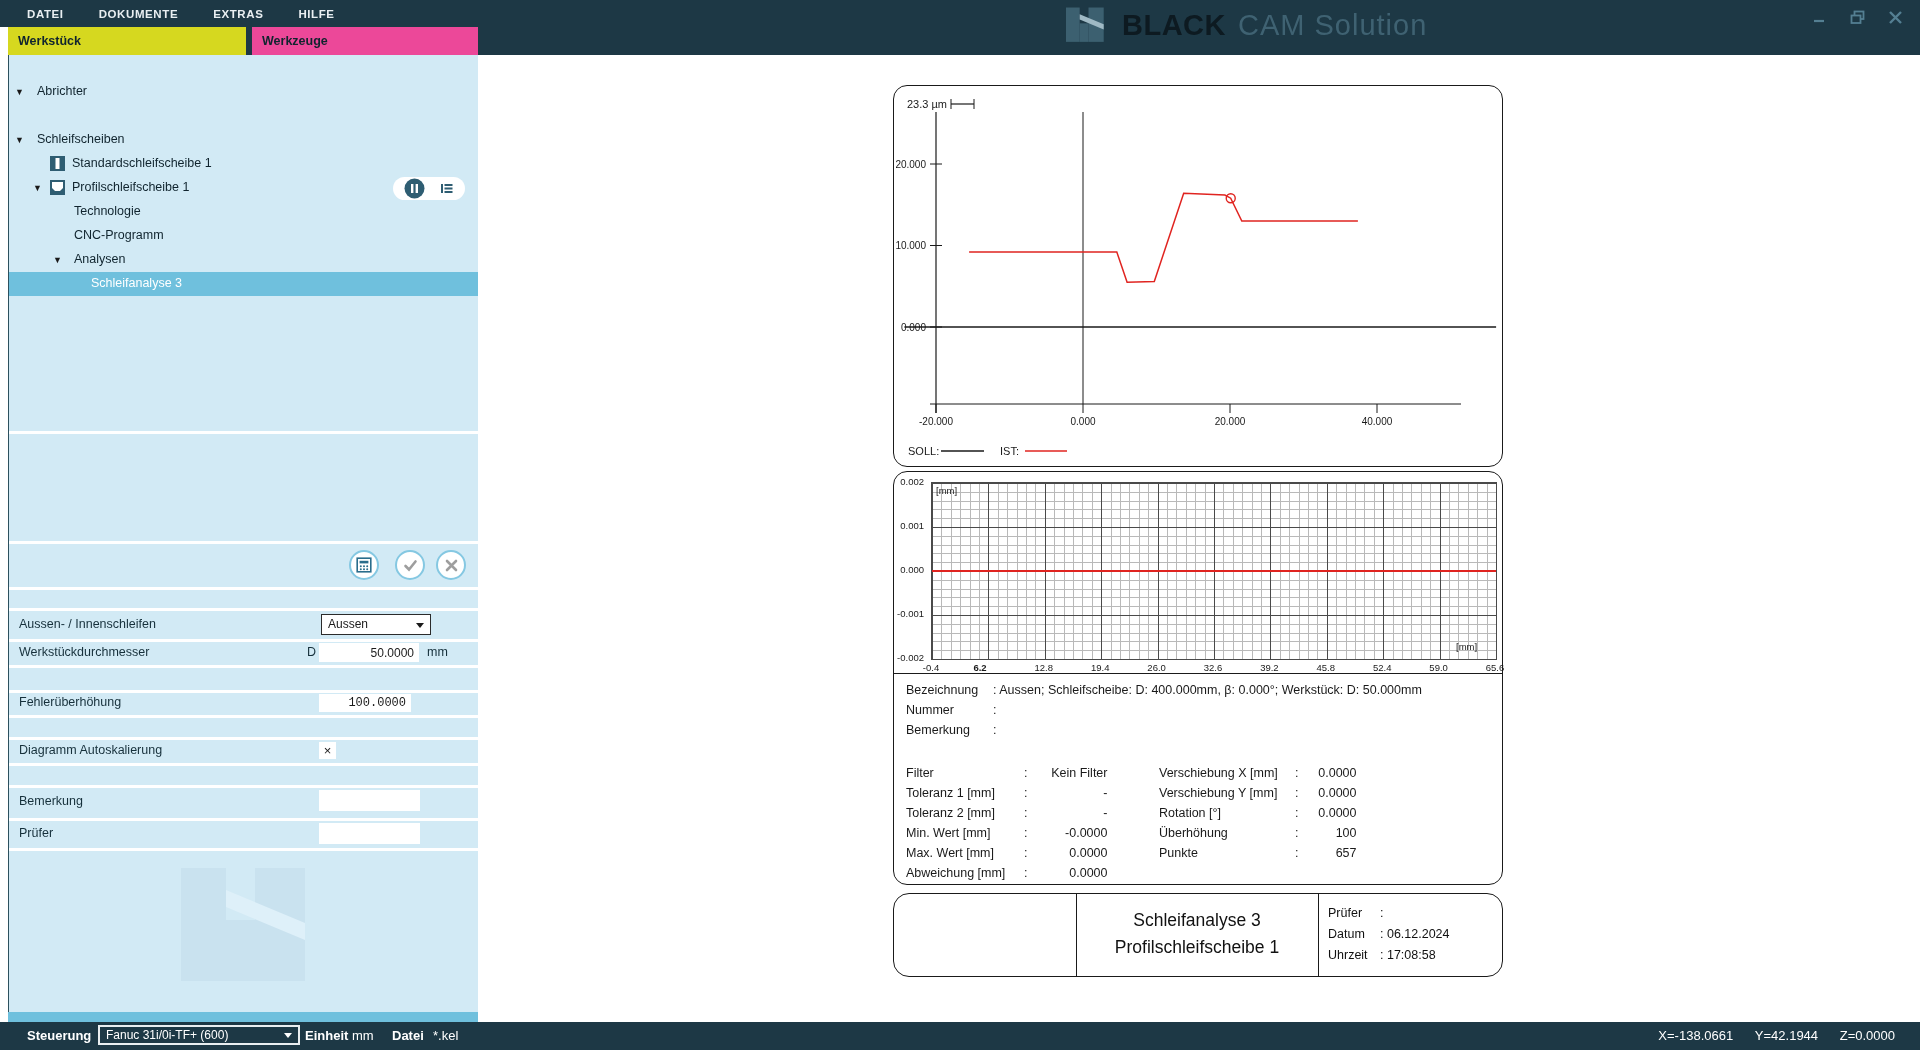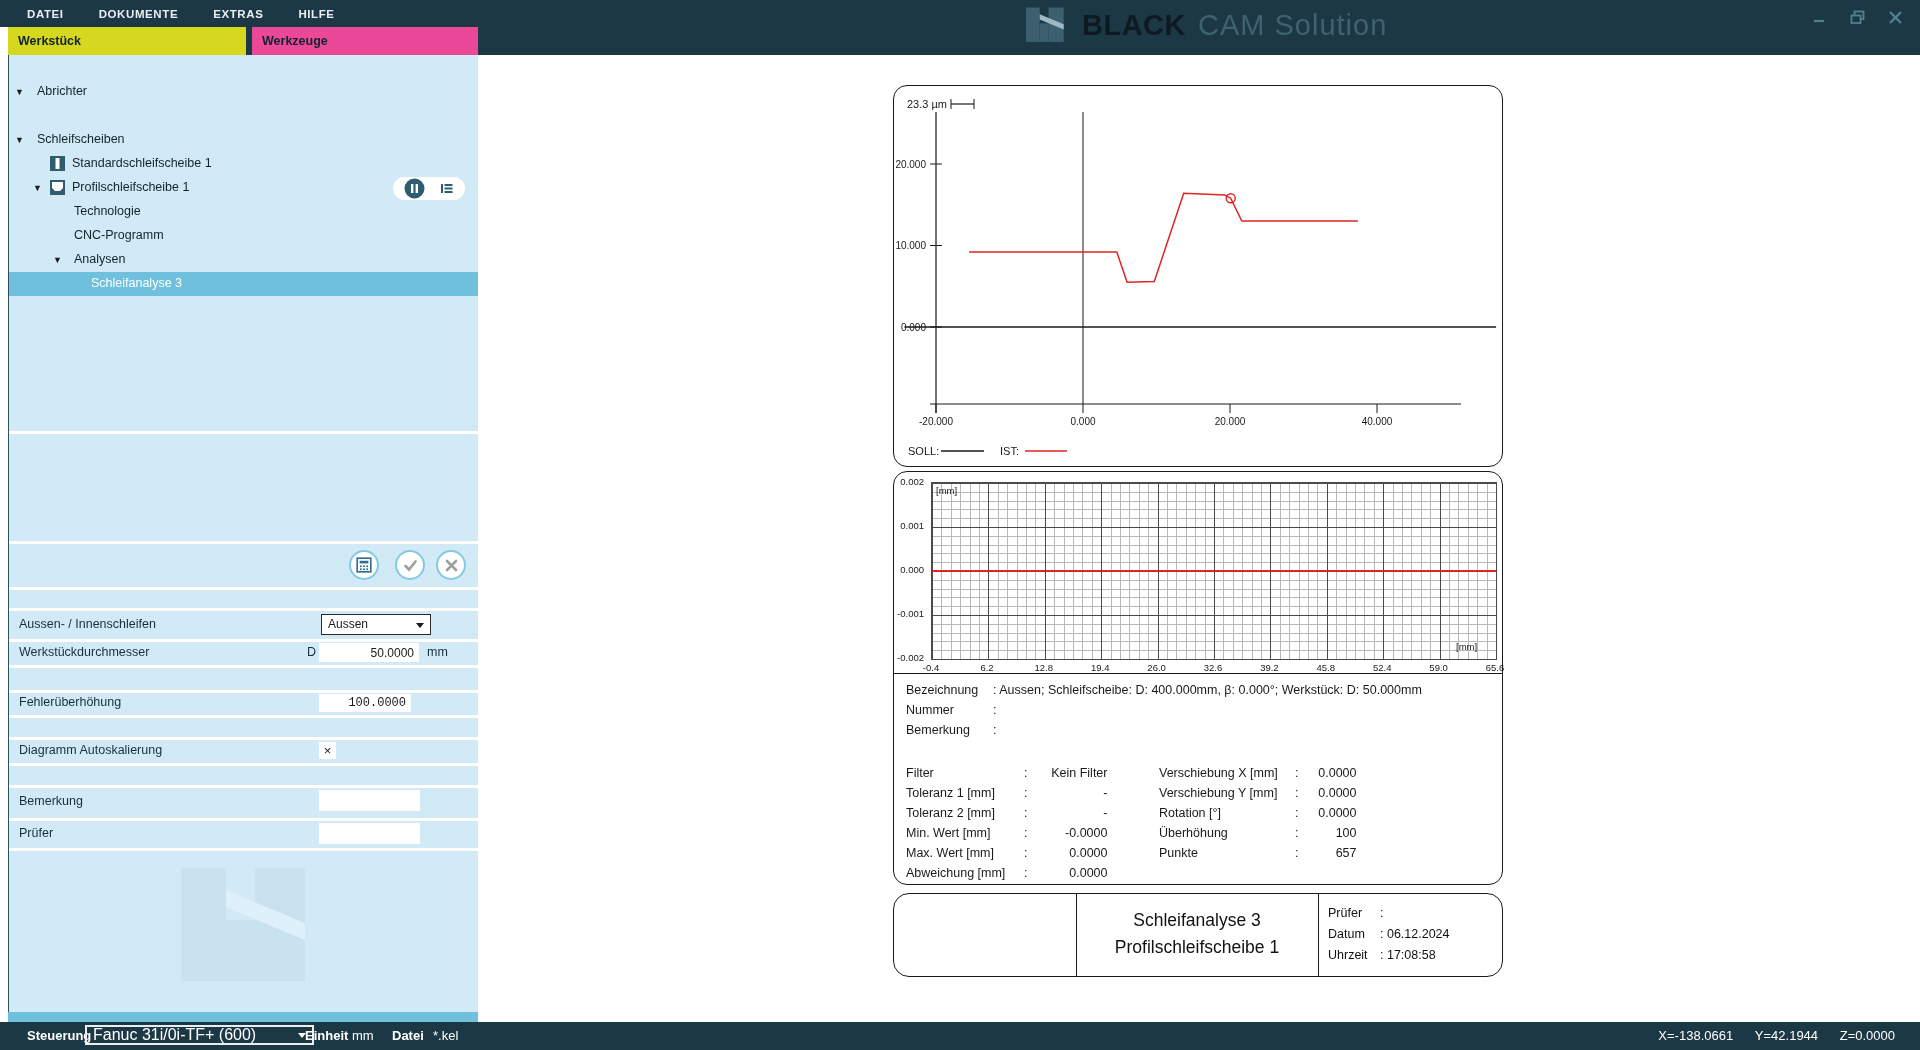--- a/index.html
+++ b/index.html
@@ -4,21 +4,21 @@
 <style>
   html,body{margin:0;padding:0;background:#ffffff;}
   .app{position:relative;width:1920px;height:1050px;overflow:hidden;
        font-family:"Liberation Sans",sans-serif;background:#ffffff;}
 
   
   .header{position:absolute;left:0;top:0;width:1920px;height:55px;background:#1d3845;}
   .menubar{position:absolute;left:27px;top:0;height:27px;display:flex;gap:35px;align-items:center;}
   .menu-item{color:#e9eff2;font-size:11.5px;font-weight:bold;letter-spacing:0.6px;cursor:default;}
   .corner-white{position:absolute;left:0;top:27px;width:8px;height:28px;background:#ffffff;}
-  .brand{position:absolute;left:1026px;top:6px;display:flex;align-items:center;}
+  .brand{position:absolute;left:1066px;top:6px;display:flex;align-items:center;}
   .brand-bold{margin-left:18px;font-size:29px;font-weight:bold;color:#0d1a21;letter-spacing:0.5px;}
   .brand-light{margin-left:12px;font-size:29px;color:#3f6272;letter-spacing:1px;}
   .wincontrols{position:absolute;right:14px;top:6px;display:flex;gap:16px;align-items:center;}
   .winbtn{width:22px;height:22px;display:flex;align-items:center;justify-content:center;cursor:default;}
 
   
   .tab{position:absolute;top:27px;height:28px;line-height:28px;padding-left:10px;
        font-size:12.5px;font-weight:bold;color:#10242e;box-sizing:border-box;cursor:default;}
   .tab-werkstueck{left:8px;width:238px;background:#d6d81f;}
   .tab-werkzeuge{left:252px;width:226px;background:#ec4899;}
@@ -90,22 +90,22 @@
   .tb-div{position:absolute;top:0;bottom:0;width:1px;background:#1a1a1a;}
   .tb-center{position:absolute;left:182px;width:242px;top:13px;text-align:center;font-size:17.5px;color:#111;line-height:27px;}
   .tb-right{position:absolute;left:434px;top:9px;font-size:12.5px;color:#111;}
   .tb-right div{line-height:21px;}
   .tb-lbl{display:inline-block;width:52px;}
 
   
   .statusbar{position:absolute;left:0;top:1022px;width:1920px;height:28px;background:#1d3845;color:#ffffff;}
   .sb-label{position:absolute;top:0;line-height:28px;font-size:13px;font-weight:bold;}
   .sb-value{position:absolute;top:0;line-height:28px;font-size:13px;}
-  .sb-select{position:absolute;left:85px;top:3px;width:229px;height:20px;border:2px solid #e9eef0;box-sizing:border-box;
-             font-size:16px;line-height:16px;padding-left:6px;color:#ffffff;cursor:default;}
+  .sb-select{position:absolute;left:98px;top:3px;width:202px;height:20px;border:2px solid #e9eef0;box-sizing:border-box;
+             font-size:12px;line-height:16px;padding-left:6px;color:#ffffff;cursor:default;}
   .sb-select .arr{position:absolute;right:6px;top:6px;width:0;height:0;border-left:4px solid transparent;
              border-right:4px solid transparent;border-top:5px solid #ffffff;}
   .sb-coords{position:absolute;right:25px;top:0;line-height:28px;font-size:13px;}
   .sb-coords span{margin-left:18px;}
 </style>
 </head>
 <body>
 
 <div class="app">
 
@@ -316,21 +316,21 @@
       </div>
       <div class="dev-ylabels" id="dev-ylabels">
           <span style="top: -6px;">0.002</span>
           <span style="top: 38px;">0.001</span>
           <span style="top: 82px;">0.000</span>
           <span style="top: 126px; margin-left: 20px;">-0.001</span>
           <span style="top: 170px;">-0.002</span>
         </div>
       <div class="dev-xlabels" id="dev-xlabels">
           <span style="left: -20px;">-0.4</span>
-          <span style="left: 36px;">6.2</span>
+          <span style="left: 29px; font-weight: bold;">6.2</span>
           <span style="left: 92.8px;">12.8</span>
           <span style="left: 149.2px;">19.4</span>
           <span style="left: 205.6px;">26.0</span>
           <span style="left: 262px;">32.6</span>
           <span style="left: 318.4px;">39.2</span>
           <span style="left: 374.8px;">45.8</span>
           <span style="left: 431.2px;">52.4</span>
           <span style="left: 487.6px;">59.0</span>
           <span style="left: 544px;">65.6</span>
         </div>

